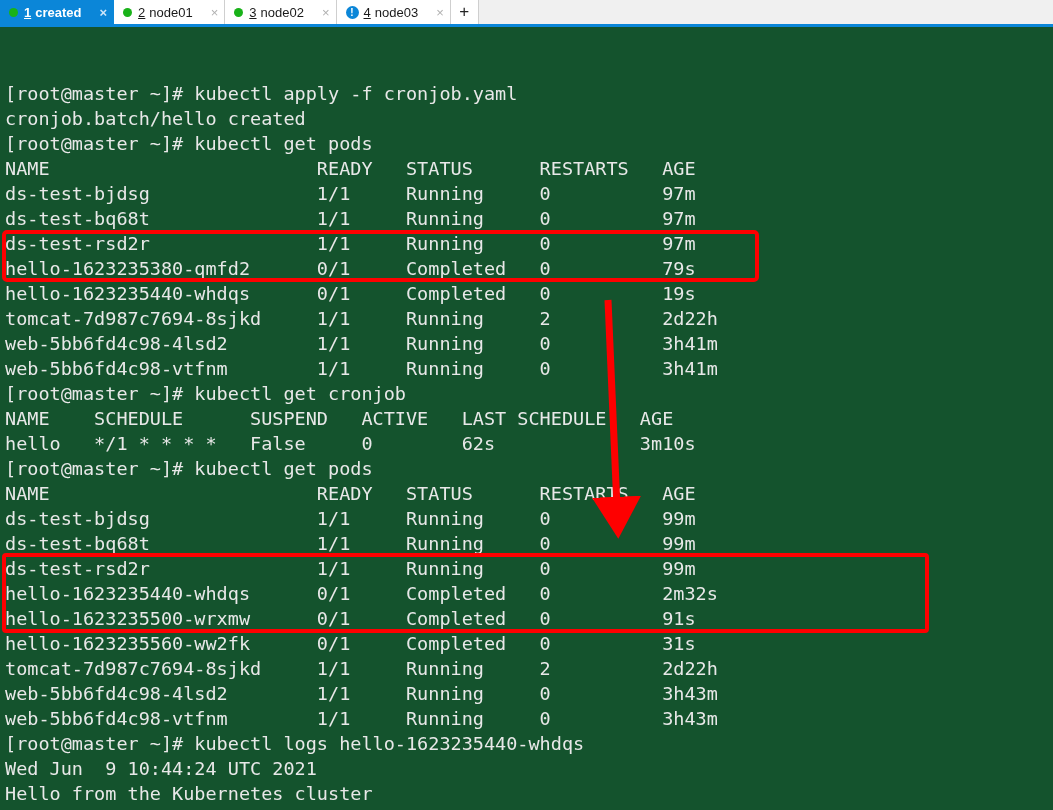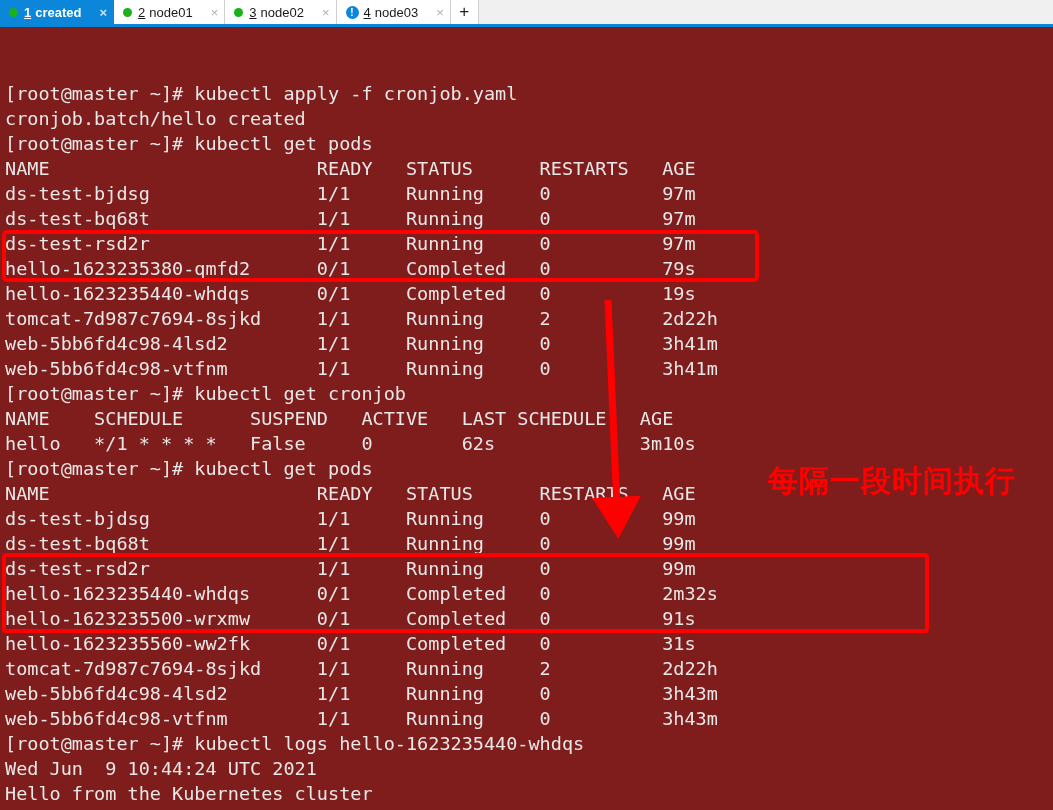--- a/index.html
+++ b/index.html
@@ -95,21 +95,21 @@
     flex: 1 1 auto;
     background: #f0f0f0;
     height: 24px;
   }
 
   
   #terminal {
     position: absolute;
     left: 0; top: 27px;
     width: 1053px; height: 783px;
-    background: #7f1d1d;
+    background: #14532d;
     color: #e8e8e8;
     font-family: "DejaVu Sans Mono", "Liberation Mono", monospace;
     font-size: 18.5px;
     line-height: 25px;
     padding: 4px 0 0 5px;
     overflow: hidden;
     white-space: pre;
   }
   .term-line {
     height: 25px;
@@ -177,15 +177,14 @@
     <defs>
       <marker id="arrowhead" markerWidth="6" markerHeight="7" refX="1.6" refY="3.5" orient="auto" markerUnits="strokeWidth">
         <polygon points="0 0, 6 3.5, 0 7" fill="#fe0000"></polygon>
       </marker>
     </defs>
     <rect x="4" y="232" width="753" height="48" fill="none" stroke="#fe0000" stroke-width="4" rx="3"></rect>
     <rect x="4" y="555" width="923" height="76" fill="none" stroke="#fe0000" stroke-width="4" rx="2"></rect>
     <line x1="608" y1="300" x2="617" y2="508" stroke="#fe0000" stroke-width="7" marker-end="url(#arrowhead)"></line>
   </svg>
 
-  <div class="anno-text" style="left:768px; top:461px;">每隔一段时间执行</div>
 
 </div>
 
 </body></html>

